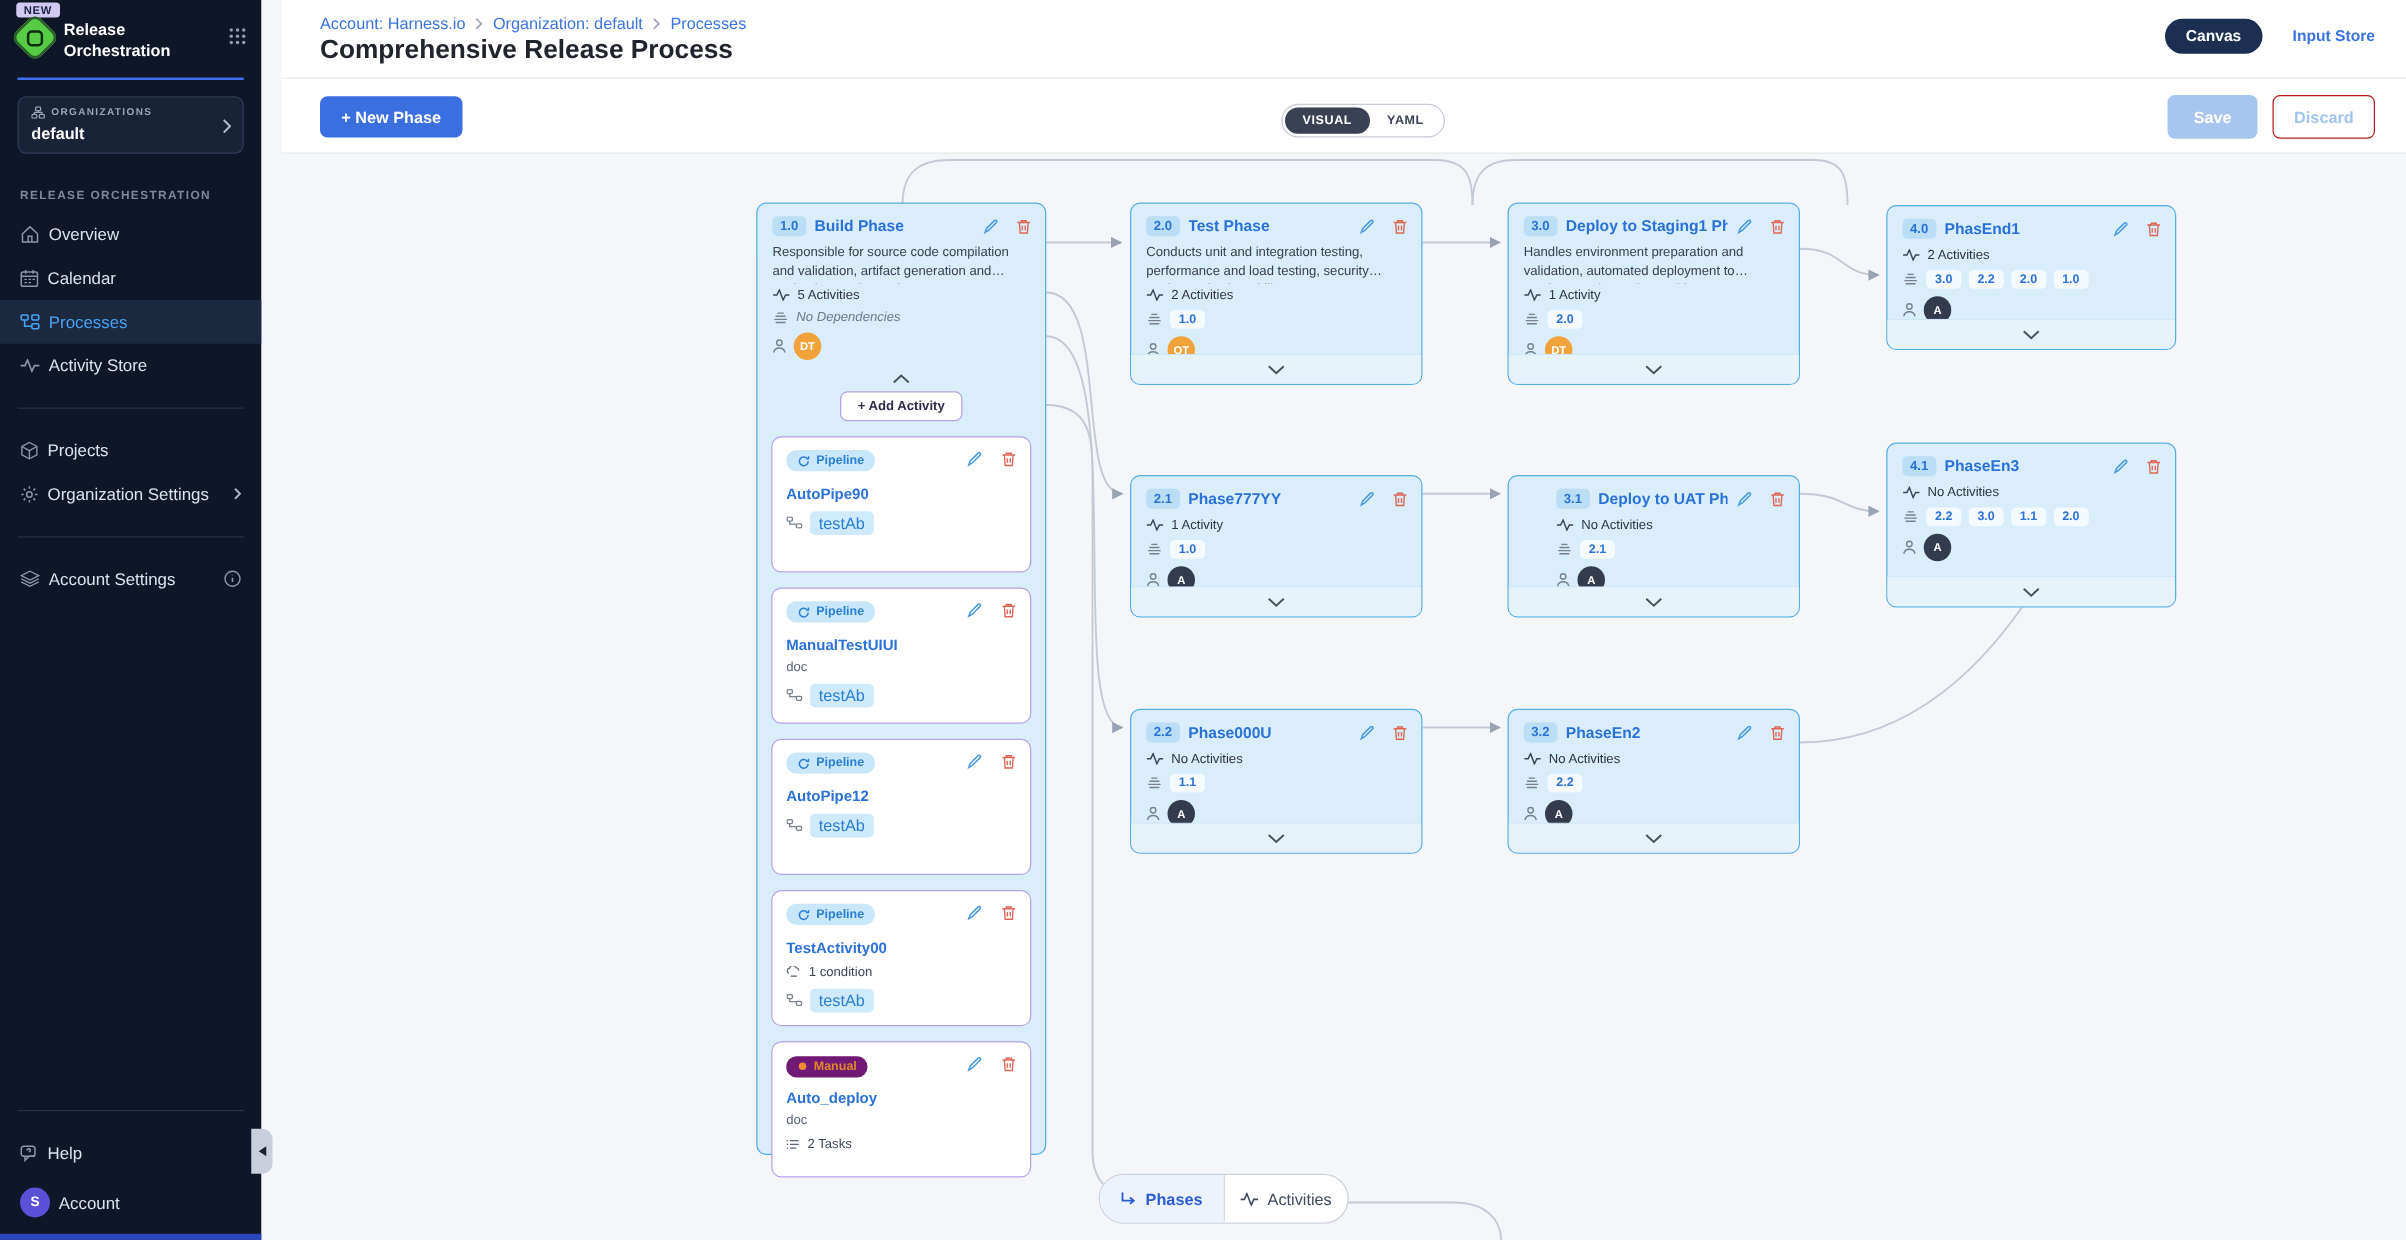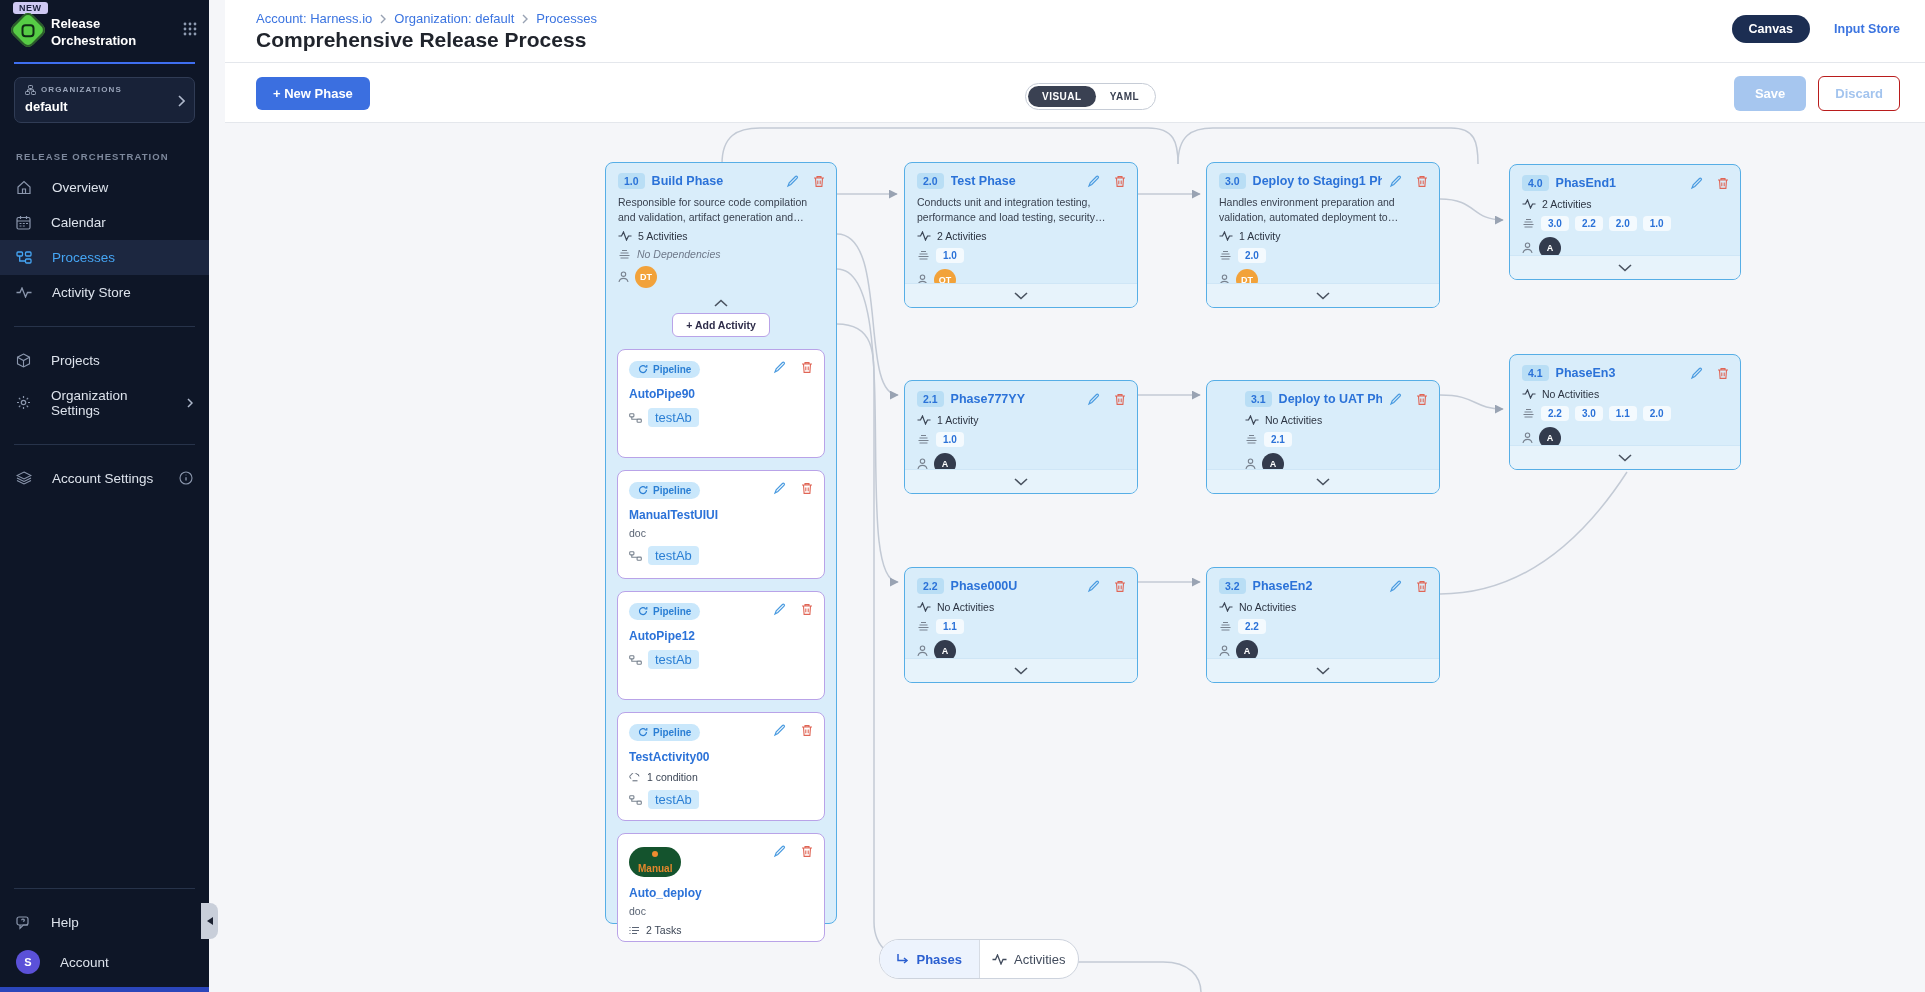--- a/index.html
+++ b/index.html
@@ -14,21 +14,21 @@
   .logo { width:28px; height:28px; background:#56cc45; border-radius:7px; transform:rotate(45deg); flex:0 0 auto; display:flex; align-items:center; justify-content:center; box-shadow:0 0 0 2px #2c5c2b inset; }
   .logo-inner { transform:rotate(-45deg); width:13px; height:13px; border:2px solid #0e2c14; border-radius:4px; background:transparent; }
   .brand-title { font-size:13px; font-weight:bold; color:#fff; line-height:1.3; }
   .grid-icon { position:absolute; right:12px; top:22px; cursor:pointer; }
   .brand-rule { height:2px; background:#3f6ff0; margin:2px 14px 0; }
   .org-box { margin:13px 14px 0; background:#182238; border:1px solid #303c55; border-radius:7px; padding:7px 10px 8px; position:relative; cursor:pointer; }
   .org-label { font-size:8px; letter-spacing:1.1px; color:#9aa5ba; font-weight:bold; display:flex; gap:5px; align-items:center; }
   .org-value { font-size:13px; color:#fff; font-weight:bold; margin-top:4px; }
   .org-chev { position:absolute; right:9px; top:17px; }
   .section-label { font-size:9.5px; color:#7d889c; letter-spacing:1.1px; margin:28px 0 8px 16px; font-weight:bold; }
-  .nav-item { display:flex; align-items:center; gap:20px; padding:10px 16px; font-size:13.5px; color:#dde3ec; cursor:pointer; position:relative; }
+  .nav-item { display:flex; align-items:center; gap:7px; padding:10px 16px; font-size:13.5px; color:#dde3ec; cursor:pointer; position:relative; }
   .nav-item .ic { color:#8b97ad; display:flex; }
   .nav-item.active { background:#1c2740; color:#45a5f3; }
   .nav-item.active .ic { color:#45a5f3; }
   .sb-divider { height:1px; background:#27334a; margin:16px 14px; }
   .nav-chev { margin-left:auto; }
   .info-right { margin-left:auto; display:flex; }
   .sidebar-bottom { position:absolute; left:0; right:0; bottom:8px; }
   .user-avatar { width:24px; height:24px; border-radius:50%; background:#5b51d8; color:#fff; font-size:11px; font-weight:bold; display:flex; align-items:center; justify-content:center; }
   .collapse-handle { position:absolute; left:201px; top:903px; width:17px; height:36px; background:#c9cfda; border-radius:0 8px 8px 0; z-index:7; display:flex; align-items:center; justify-content:center; cursor:pointer; }
   .collapse-arrow { width:0; height:0; border-top:4px solid transparent; border-bottom:4px solid transparent; border-right:6px solid #1b2130; }
@@ -71,21 +71,21 @@
   .chip { background:#f4fafe; color:#2b72d8; font-size:10px; font-weight:bold; padding:2px 7px; border-radius:4px; }
   .avatar { width:22px; height:22px; border-radius:50%; font-size:9px; font-weight:bold; color:#fff; display:flex; align-items:center; justify-content:center; }
   .av-orange { background:#f2a23a; } .av-dark { background:#333b4d; }
   .pc-foot { position:absolute; left:0; right:0; bottom:0; height:24px; background:#e7f3fb; border-top:1px solid #cfe6f6; border-radius:0 0 7px 7px; display:flex; align-items:center; justify-content:center; cursor:pointer; }
 
   .collapse-up { display:flex; justify-content:center; padding:8px 0 3px; cursor:pointer; }
   .add-activity-btn { display:block; margin:3px auto 12px; background:#fff; border:1px solid #b9a3e8; color:#2e2c49; font-weight:bold; font-size:10.5px; padding:5px 13px; border-radius:6px; cursor:pointer; }
   .activity-card { background:#fff; border:1px solid #b9a3e8; border-radius:8px; margin:0 11px 12px; height:109px; padding:10px 11px; position:relative; }
   .a-chip { display:inline-flex; align-items:center; gap:5px; font-size:10px; font-weight:bold; padding:3px 9px; border-radius:999px; }
   .a-pipeline { background:#c9e7fb; color:#2b7fd4; }
-  .a-manual { background:#14532d; color:#e2862c;flex-direction:column; }
+  .a-manual { background:#701a75; color:#e2862c; }
   .a-name { color:#2b72d8; font-size:12px; font-weight:bold; margin-top:9px; cursor:pointer; }
   .a-sub { color:#5a6474; font-size:10.5px; margin-top:5px; }
   .a-row { display:flex; align-items:center; gap:6px; margin-top:7px; font-size:10.5px; color:#3c4656; }
   .a-tag { background:#cfeafc; color:#2b7fd4; font-size:13px; font-weight:normal; padding:2px 7px; border-radius:4px; }
   .a-actions { position:absolute; right:11px; top:11px; display:flex; gap:15px; }
 
   .tab-bar { position:absolute; left:654px; top:815px; width:200px; height:40px; background:#fff; border:1px solid #cdd3dd; border-radius:20px; display:flex; overflow:hidden; z-index:3; }
   .tab { flex:1; display:flex; align-items:center; justify-content:center; gap:7px; font-size:13px; cursor:pointer; }
   .tab-phases { color:#2b5fd0; font-weight:bold; background:#edf3fd; border-right:1px solid #d7dce4; }
   .tab-activities { color:#414b5c; }
@@ -780,21 +780,21 @@
           </span>
           <span class="avatar av-dark">A</span>
         </div>
       <div class="pc-foot">
           <svg width="14" height="8" viewBox="0 0 14 8" fill="none" stroke="#49525f" stroke-width="1.6">
             <path d="M1 1l6 5.5L13 1"></path>
           </svg>
         </div>
     </div>
 
-    <div class="pc" style="left:1284px; top:230px; width:232px; height:116px;">
+    <div class="pc" style="left:1284px; top:230px; width:232px; height:132px;">
       <div class="pc-head">
         <span class="p-num">4.1</span>
         <span class="p-name">PhaseEn3</span>
         <span class="head-actions">
           <button class="icon-btn">
               <svg width="13" height="13" viewBox="0 0 13 13">
                 <path d="M2 11 L3.2 7.8 9.5 1.5a1.1 1.1 0 0 1 1.6 1.6L4.8 9.4Z" fill="none" stroke="#4a9be0" stroke-width="1.2"></path>
               </svg>
             </button>
           <button class="icon-btn">

